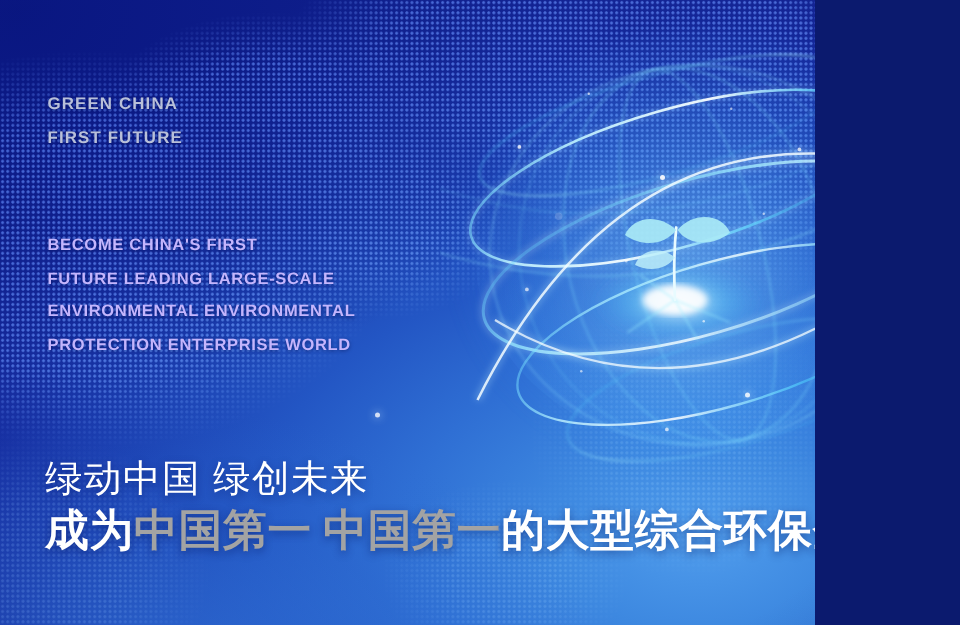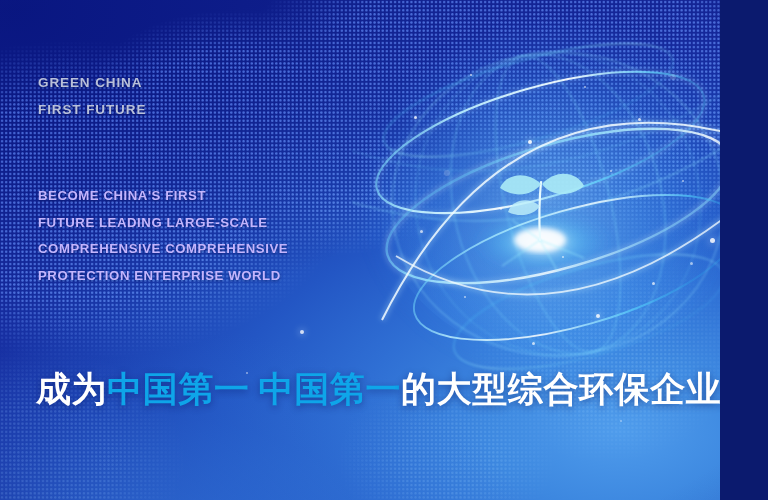--- a/index.html
+++ b/index.html
@@ -1,18 +1,18 @@
 <!DOCTYPE html>
 <html><head>
 <meta charset="utf-8">
 <style>
   html,body{margin:0;padding:0;background:#0b1a6e;}
   #banner{
     position:relative;
-    width:720px;height:500px;
+    width:652px;height:500px;
     overflow:hidden;
     font-family:"Liberation Sans","DejaVu Sans",sans-serif;
     background:#1528a0;
   }
 
   
   .bg-base{
     position:absolute;inset:0;
     background:
       radial-gradient(115% 95% at 86% 86%, #4f9cec 0%, #3d88e0 16%, #2f6fd4 32%, #2356c4 48%, #1a3cae 66%, #15299c 82%, #111f8e 100%);
@@ -108,21 +108,21 @@
     text-shadow:0 2px 7px rgba(4,18,90,.45);
   }
   .hl1{
     color:#ffffff;font-size:30px;font-weight:400;letter-spacing:1.2px;
     line-height:36px;white-space:nowrap;
   }
   .hl2{
     color:#ffffff;font-size:35px;font-weight:700;letter-spacing:.6px;
     line-height:42px;white-space:nowrap;margin-top:2px;
   }
-  .hl2 .accent{color:#0ea5e9;margin-top:47px;}
+  .hl2 .accent{color:#a3a3a3;margin-top:47px;}
 
   .gap{display:inline-block;width:9px;}
 </style>
 </head>
 <body>
 
 <div id="banner">
 
   <div class="bg-base"></div>
   <div class="bg-topleft"></div>
@@ -247,21 +247,22 @@
   <div class="bg-vign"></div>
 
   <div class="eyebrow">
     <div>GREEN CHINA</div>
     <div>FIRST FUTURE</div>
   </div>
 
   <div class="claims">
     <div>BECOME CHINA'S FIRST</div>
     <div>FUTURE LEADING LARGE-SCALE</div>
-    <div>COMPREHENSIVE COMPREHENSIVE</div>
+    <div>ENVIRONMENTAL ENVIRONMENTAL</div>
     <div>PROTECTION ENTERPRISE WORLD</div>
   </div>
 
   <div class="headline">
+    <div class="hl1">绿动中国 绿创未来</div>
     <div class="hl2"><span>成为</span><span class="accent">中国第一</span><span class="gap"></span><span class="accent">中国第一</span><span>的大型综合环保企业集团</span></div>
   </div>
 
 </div>
 
 </body></html>

